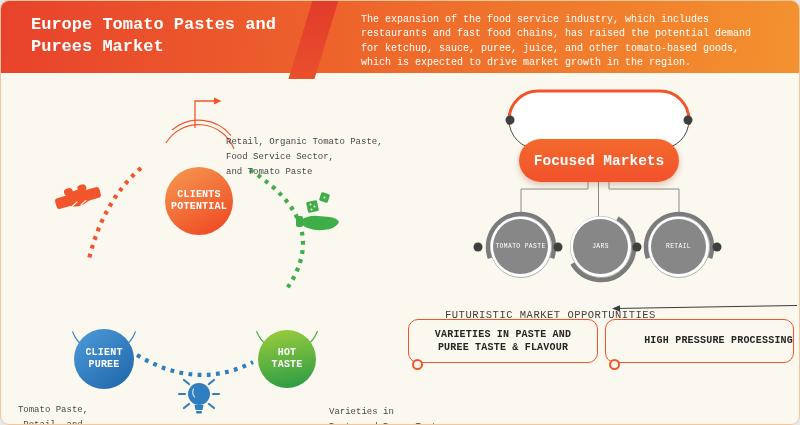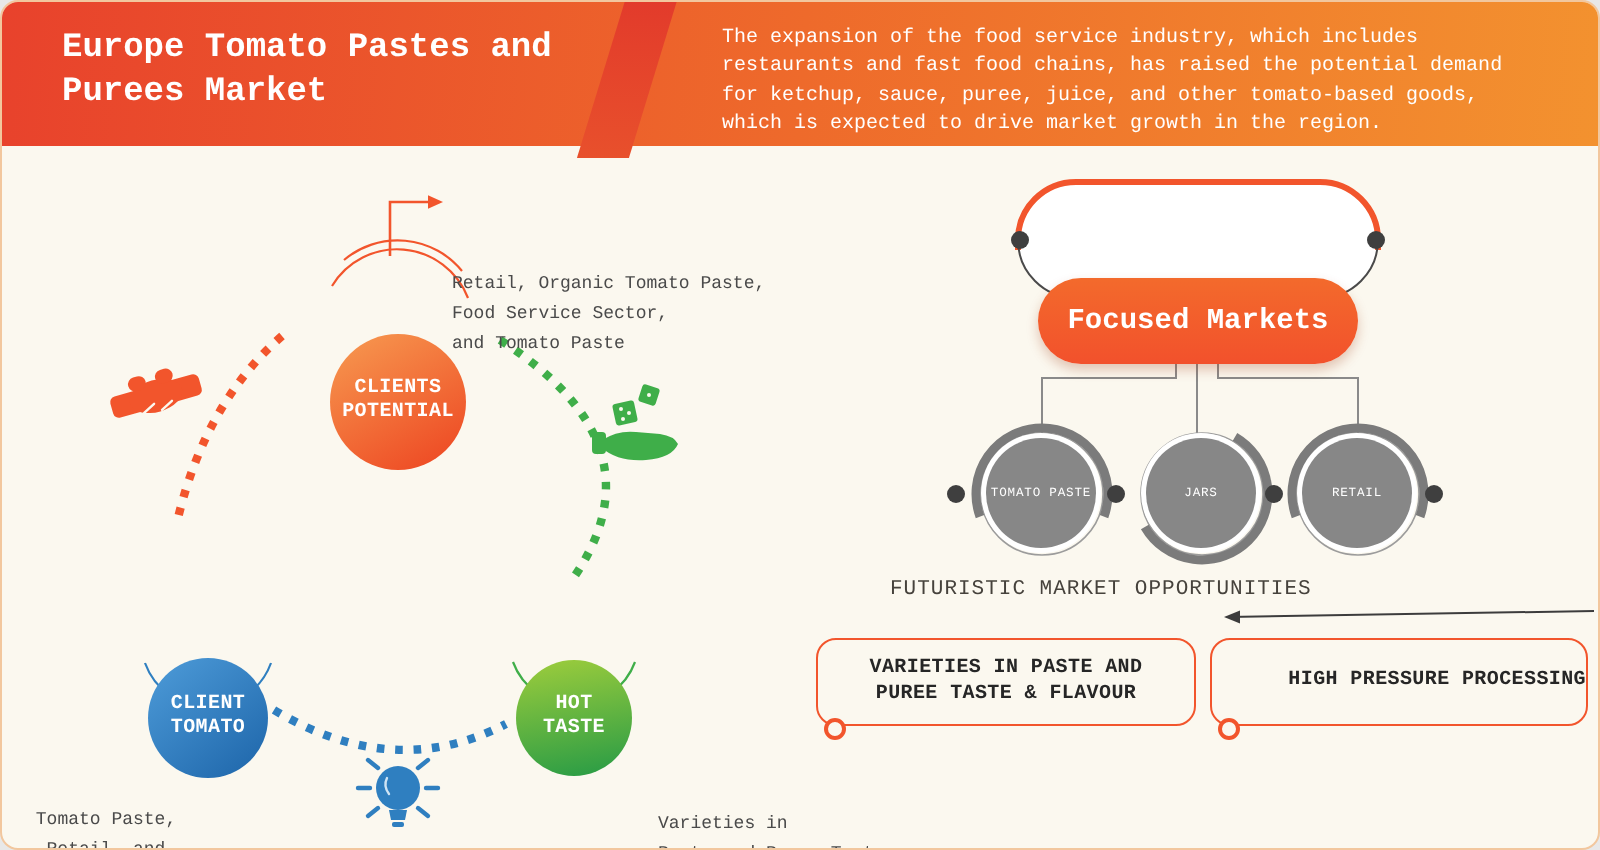--- a/index.html
+++ b/index.html
@@ -42,21 +42,21 @@
   #pill { position:absolute; left:518px; top:98px; width:160px; height:43px;
     border-radius:21.5px; background:linear-gradient(180deg,#F36A2C,#F2512C);
     color:#fff; font-size:14.5px; font-weight:bold; display:flex; align-items:center;
     justify-content:center; box-shadow:0 3px 6px rgba(160,60,20,.28);margin-top:40px; }
   .market { position:absolute; width:55px; height:55px; border-radius:50%;
     background:#878787; box-shadow:0 0 0 2.5px #FFFFFF; color:#fff;
     font-size:6.3px; letter-spacing:.4px; display:flex; align-items:center;
     justify-content:center; text-align:center; }
   #m1 { left:492px; top:218px; } #m2 { left:572px; top:218px; } #m3 { left:650px; top:218px; }
   
-  #opp-heading { position:absolute; left:407px; top:288px; font-size:10.5px;
+  #opp-heading { position:absolute; left:407px; top:308px; font-size:10.5px;
     letter-spacing:.5px; color:#46423C;padding-left:37px; }
   .opp { position:absolute; top:318px; height:44px; border:1.5px solid #F2552C;
     border-radius:10px; display:flex; align-items:center; justify-content:center;
     text-align:center; font-size:10px; font-weight:bold; color:#262626;
     letter-spacing:.2px; line-height:1.35; white-space:pre-line; }
   #opp1 { left:407px; width:190px; } #opp2 { left:604px; width:189px;justify-content:flex-end; }
   .corner-ring { position:absolute; left:3px; bottom:-8px; width:11px; height:11px;
     border:2.5px solid #F2552C; border-radius:50%; background:#FBF8EF; }
 </style>
 </head>
@@ -178,21 +178,21 @@
 
     <g>
       <path d="M796,304.5 L613,307.5" stroke="#3C3C3C" stroke-width="1" fill="none"></path>
       <polygon points="611,307.5 619,304.2 619,310.8" fill="#3C3C3C"></polygon>
     </g>
   </svg>
 
   <div class="circle" id="c-potential">CLIENTS
 POTENTIAL</div>
   <div class="circle" id="c-focus">CLIENT
-TOMATO</div>
+PUREE</div>
   <div class="circle" id="c-hotbets">HOT
 TASTE</div>
 
   <div class="note" id="note-top">Retail, Organic Tomato Paste,
 Food Service Sector,
 and Tomato Paste</div>
   <div class="note" id="note-left">Tomato Paste,
 Retail, and Jars</div>
   <div class="note" id="note-right">Varieties in
 Paste and Puree Taste

